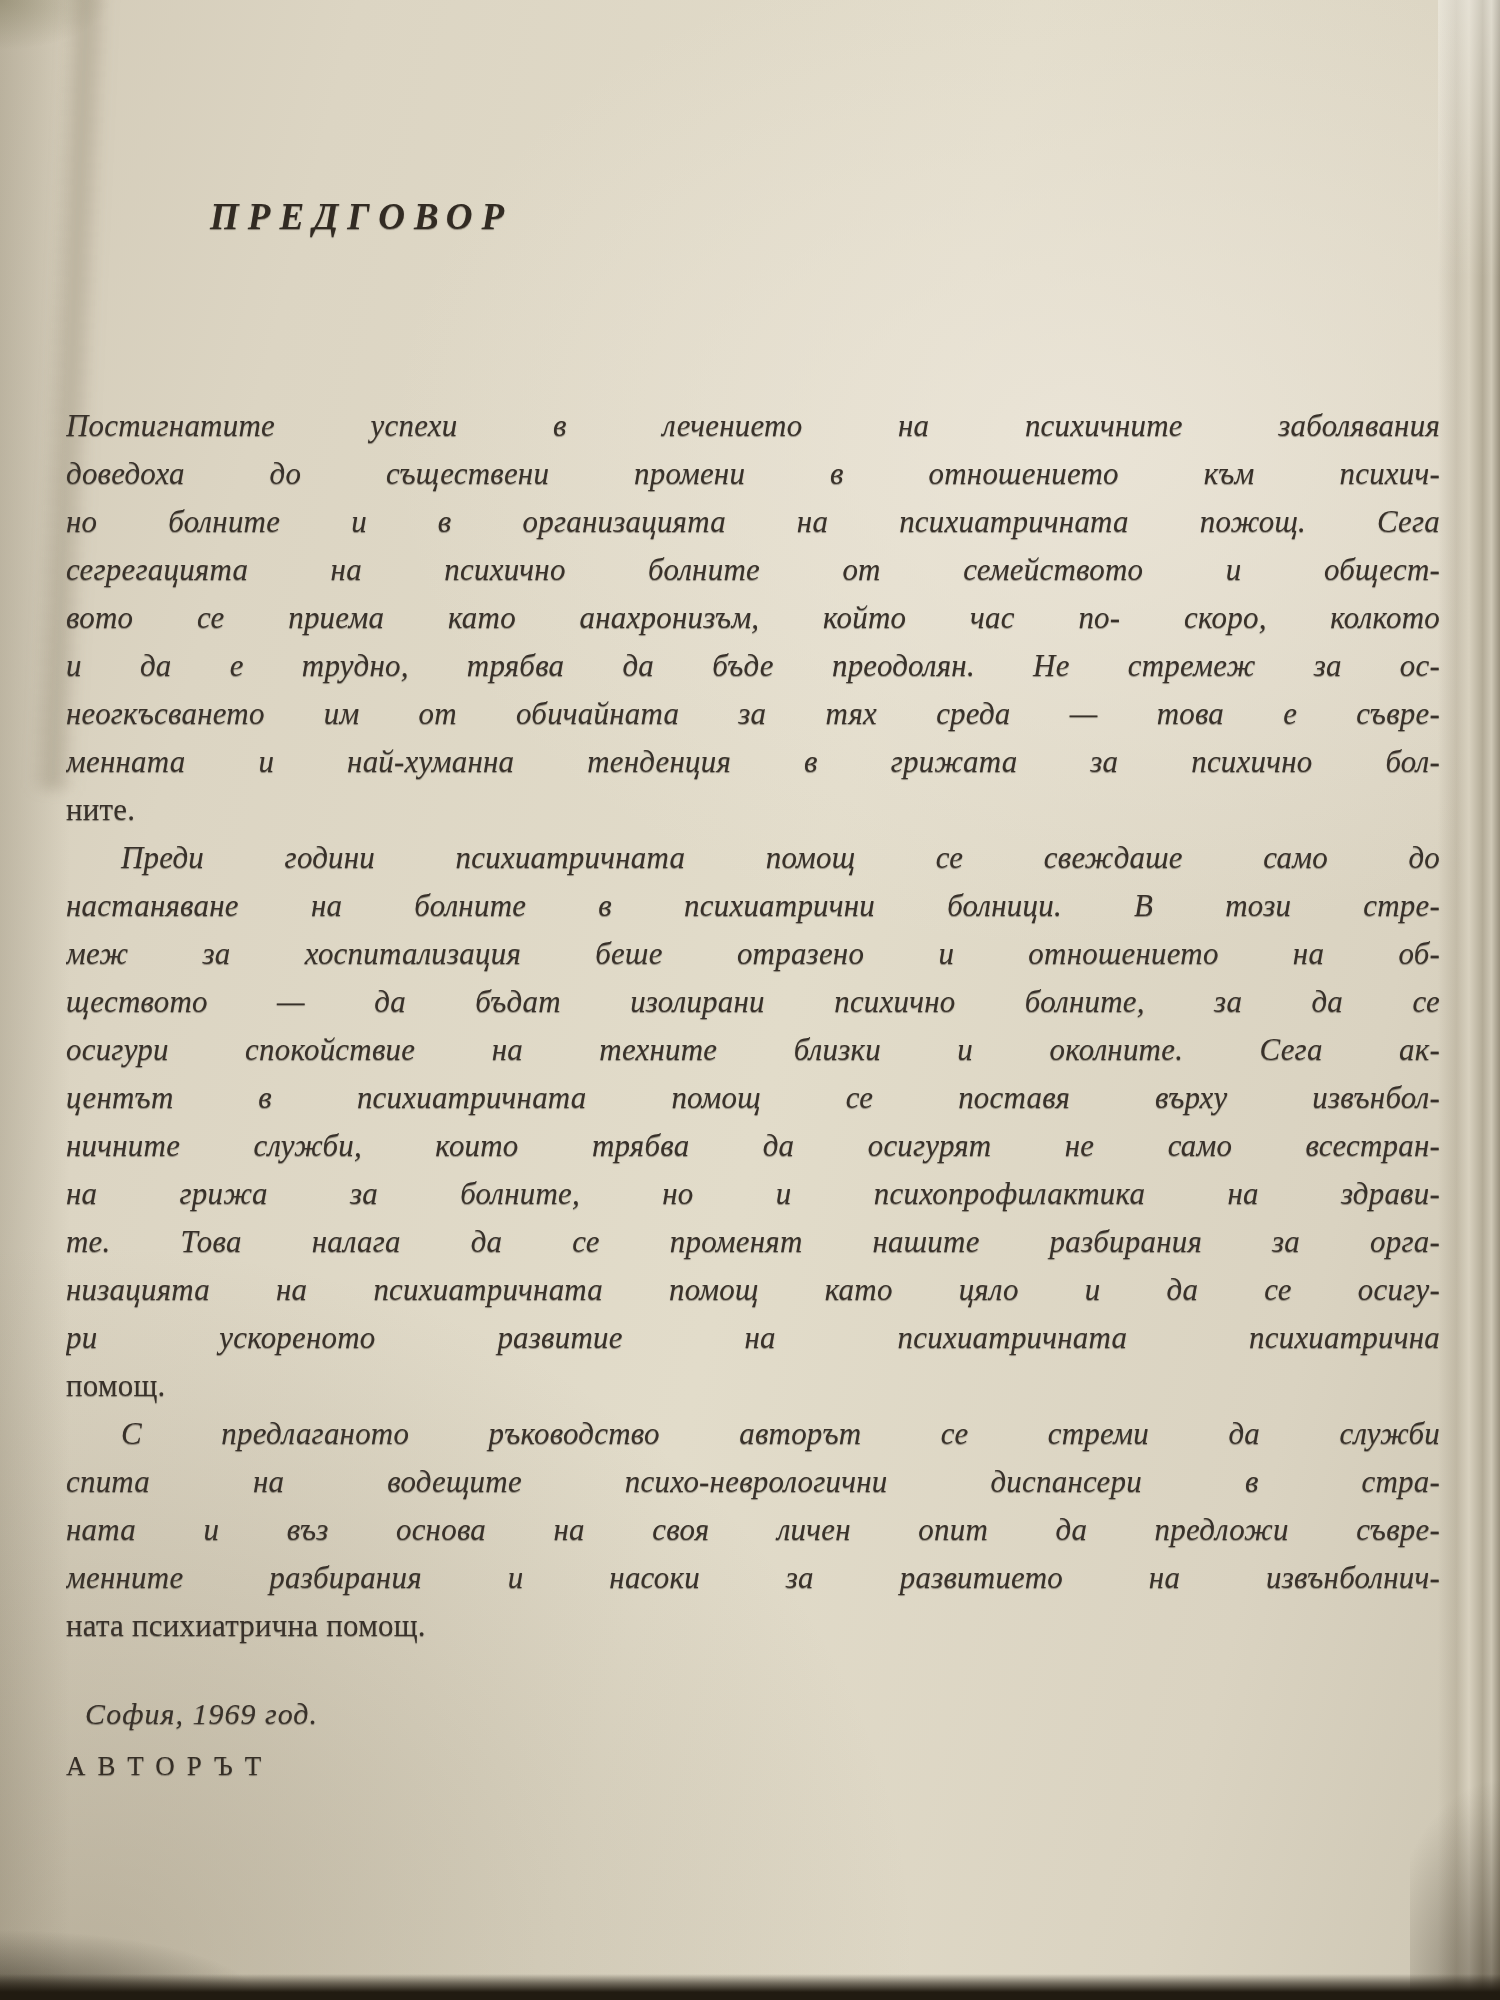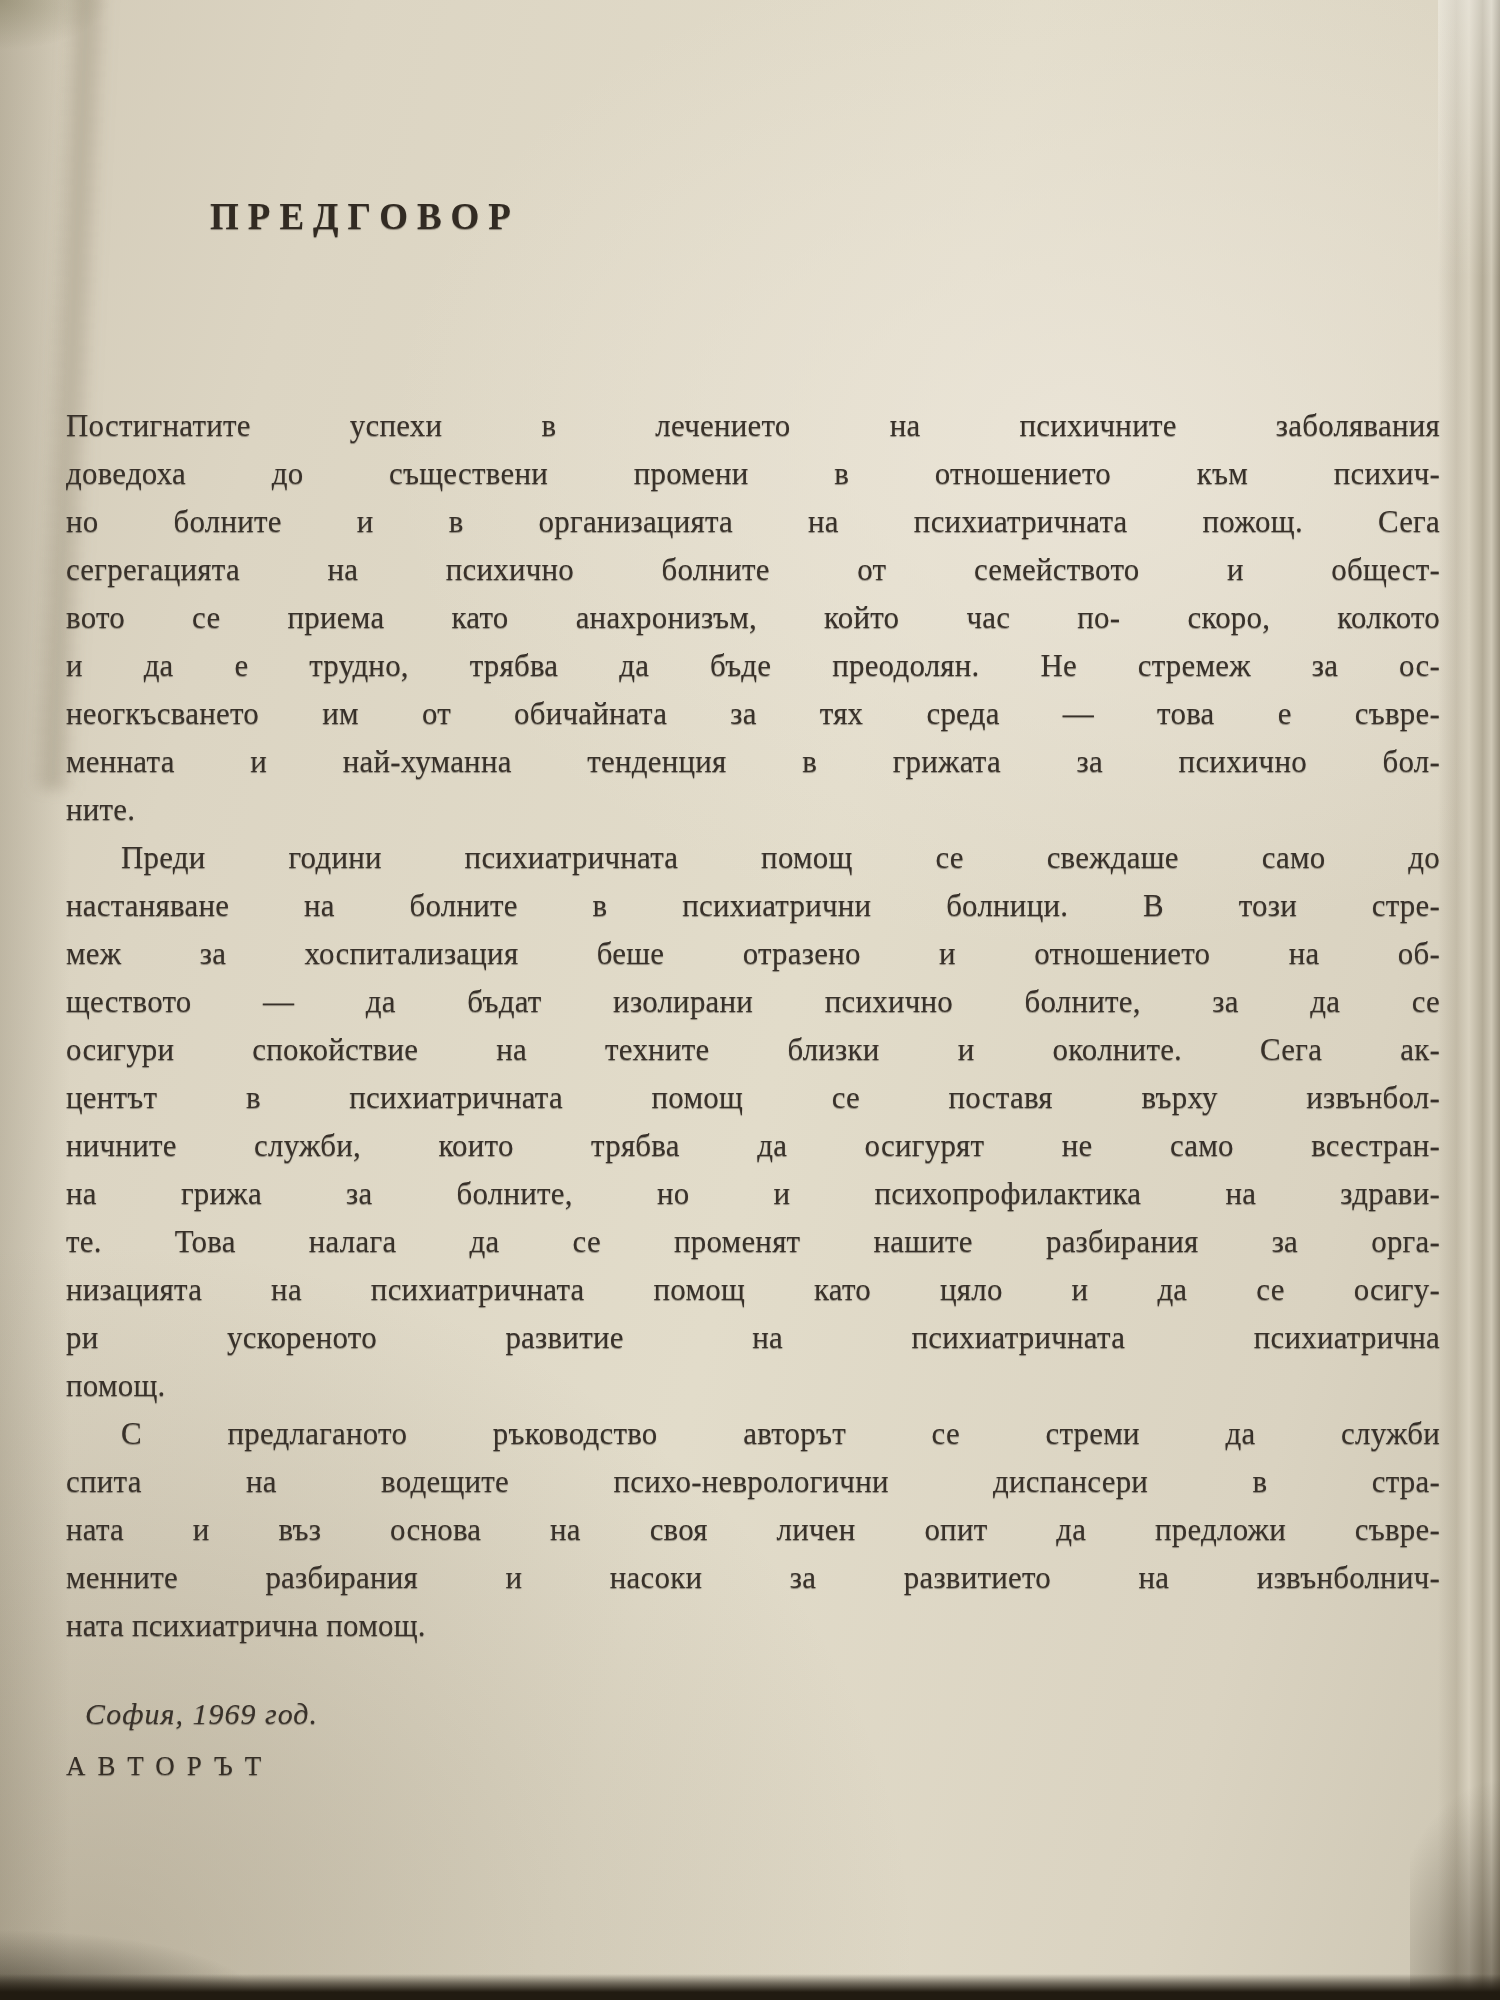--- a/index.html
+++ b/index.html
@@ -68,28 +68,29 @@
     text-shadow: 0 0.5px 0.9px rgba(56,49,42,0.5);
     letter-spacing: 0.2px;
   }
   .title {
     margin: 195px 0 0 144px;
     font-size: 37px;
     font-weight: bold;
     letter-spacing: 9px;
     color: #322b23;
     line-height: 44px;
+    font-style: italic;
   }
   .para { margin: 0; }
   .para-first { margin-top: 163px; }
   .jline, .lline {
     height: 48px; line-height: 48px;
     overflow: hidden; white-space: normal;
   }
-  .jline { text-align: justify; text-align-last: justify; }
+  .jline { text-align: justify; text-align-last: justify; font-style: italic; }
   .jline::after { content: ""; display: inline-block; width: 100%; }
   .indent { text-indent: 55px; }
 
   .dateline {
     margin-top: 44px;
     padding-left: 19px;
     font-style: italic;
     font-size: 30px;
     letter-spacing: 1px;
     height: 40px; line-height: 40px;

